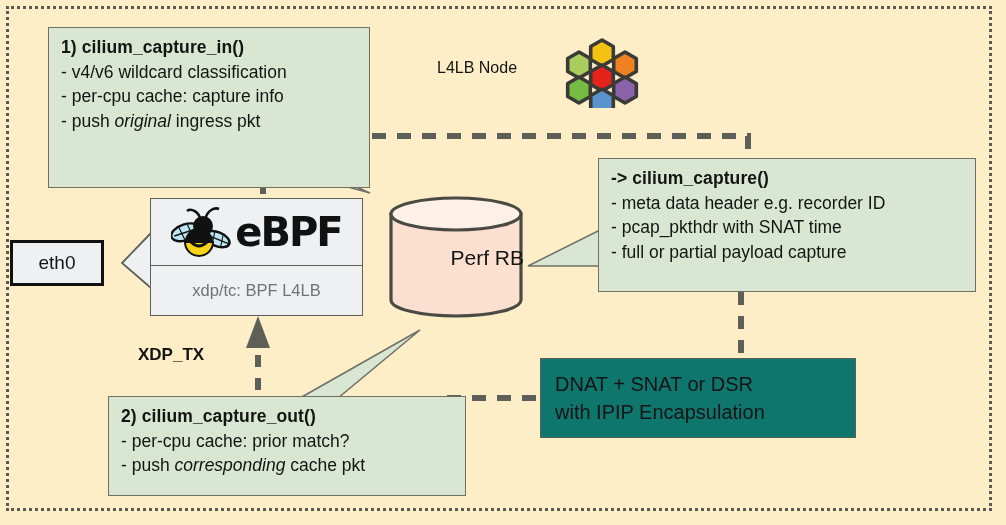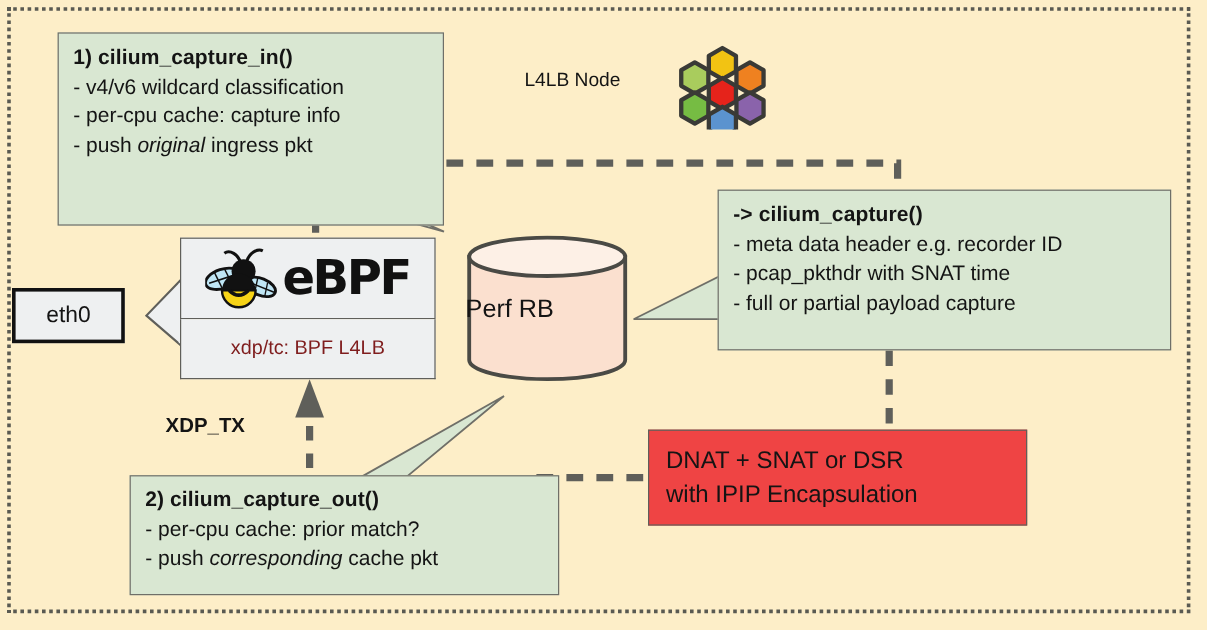--- a/index.html
+++ b/index.html
@@ -37,44 +37,44 @@
   #ebpf-stack{left:150px;top:198px;width:213px;height:118px;}
   #ebpf-logo-box{
     position:absolute;left:0;top:0;width:213px;height:68px;
     background:#eef0f1;border:1.8px solid #5f5f5a;box-sizing:border-box;
     display:flex;align-items:center;justify-content:center;
   }
   #ebpf-sub-box{
     position:absolute;left:0;top:68px;width:213px;height:50px;
     background:#eef0f1;border:1.8px solid #5f5f5a;border-top:none;box-sizing:border-box;
     display:flex;align-items:center;justify-content:center;
-    font-size:16.5px;color:#7f1d1d;
+    font-size:16.5px;color:#737373;
   }
   #ebpf-word{
     font-family:"DejaVu Sans",sans-serif;
     font-weight:bold;font-size:40px;letter-spacing:-2px;color:#111;
     margin-left:2px;line-height:1;
   }
   
   #eth0{
     left:10px;top:240px;width:94px;height:46px;
     background:#eef0f1;border:3px solid #111;
     display:flex;align-items:center;justify-content:center;
     font-size:19px;color:#141414;
   }
   
   #cyl{left:388px;top:196px;width:136px;height:122px;}
   #cyl-label{
-    position:absolute;left:0;top:50px;width:136px;text-align:left;
+    position:absolute;left:0;top:50px;width:136px;text-align:right;
     font-size:21px;color:#141414;
   }
   
   #purple{
     left:540px;top:358px;width:316px;height:80px;
-    background:#ef4444;border:1.8px solid #5f5f5a;
+    background:#0f766e;border:1.8px solid #5f5f5a;
     display:flex;flex-direction:column;justify-content:center;
     padding-left:14px;font-size:20px;color:#141414;line-height:1.40;
   }
   
   #l4lb-label{left:437px;top:59px;font-size:16px;color:#141414;}
   #xdp-label{left:138px;top:345px;font-size:17px;font-weight:bold;color:#141414;}
   
   #cilium-logo{left:556px;top:38px;width:92px;height:70px;}
 </style>
 </head>

